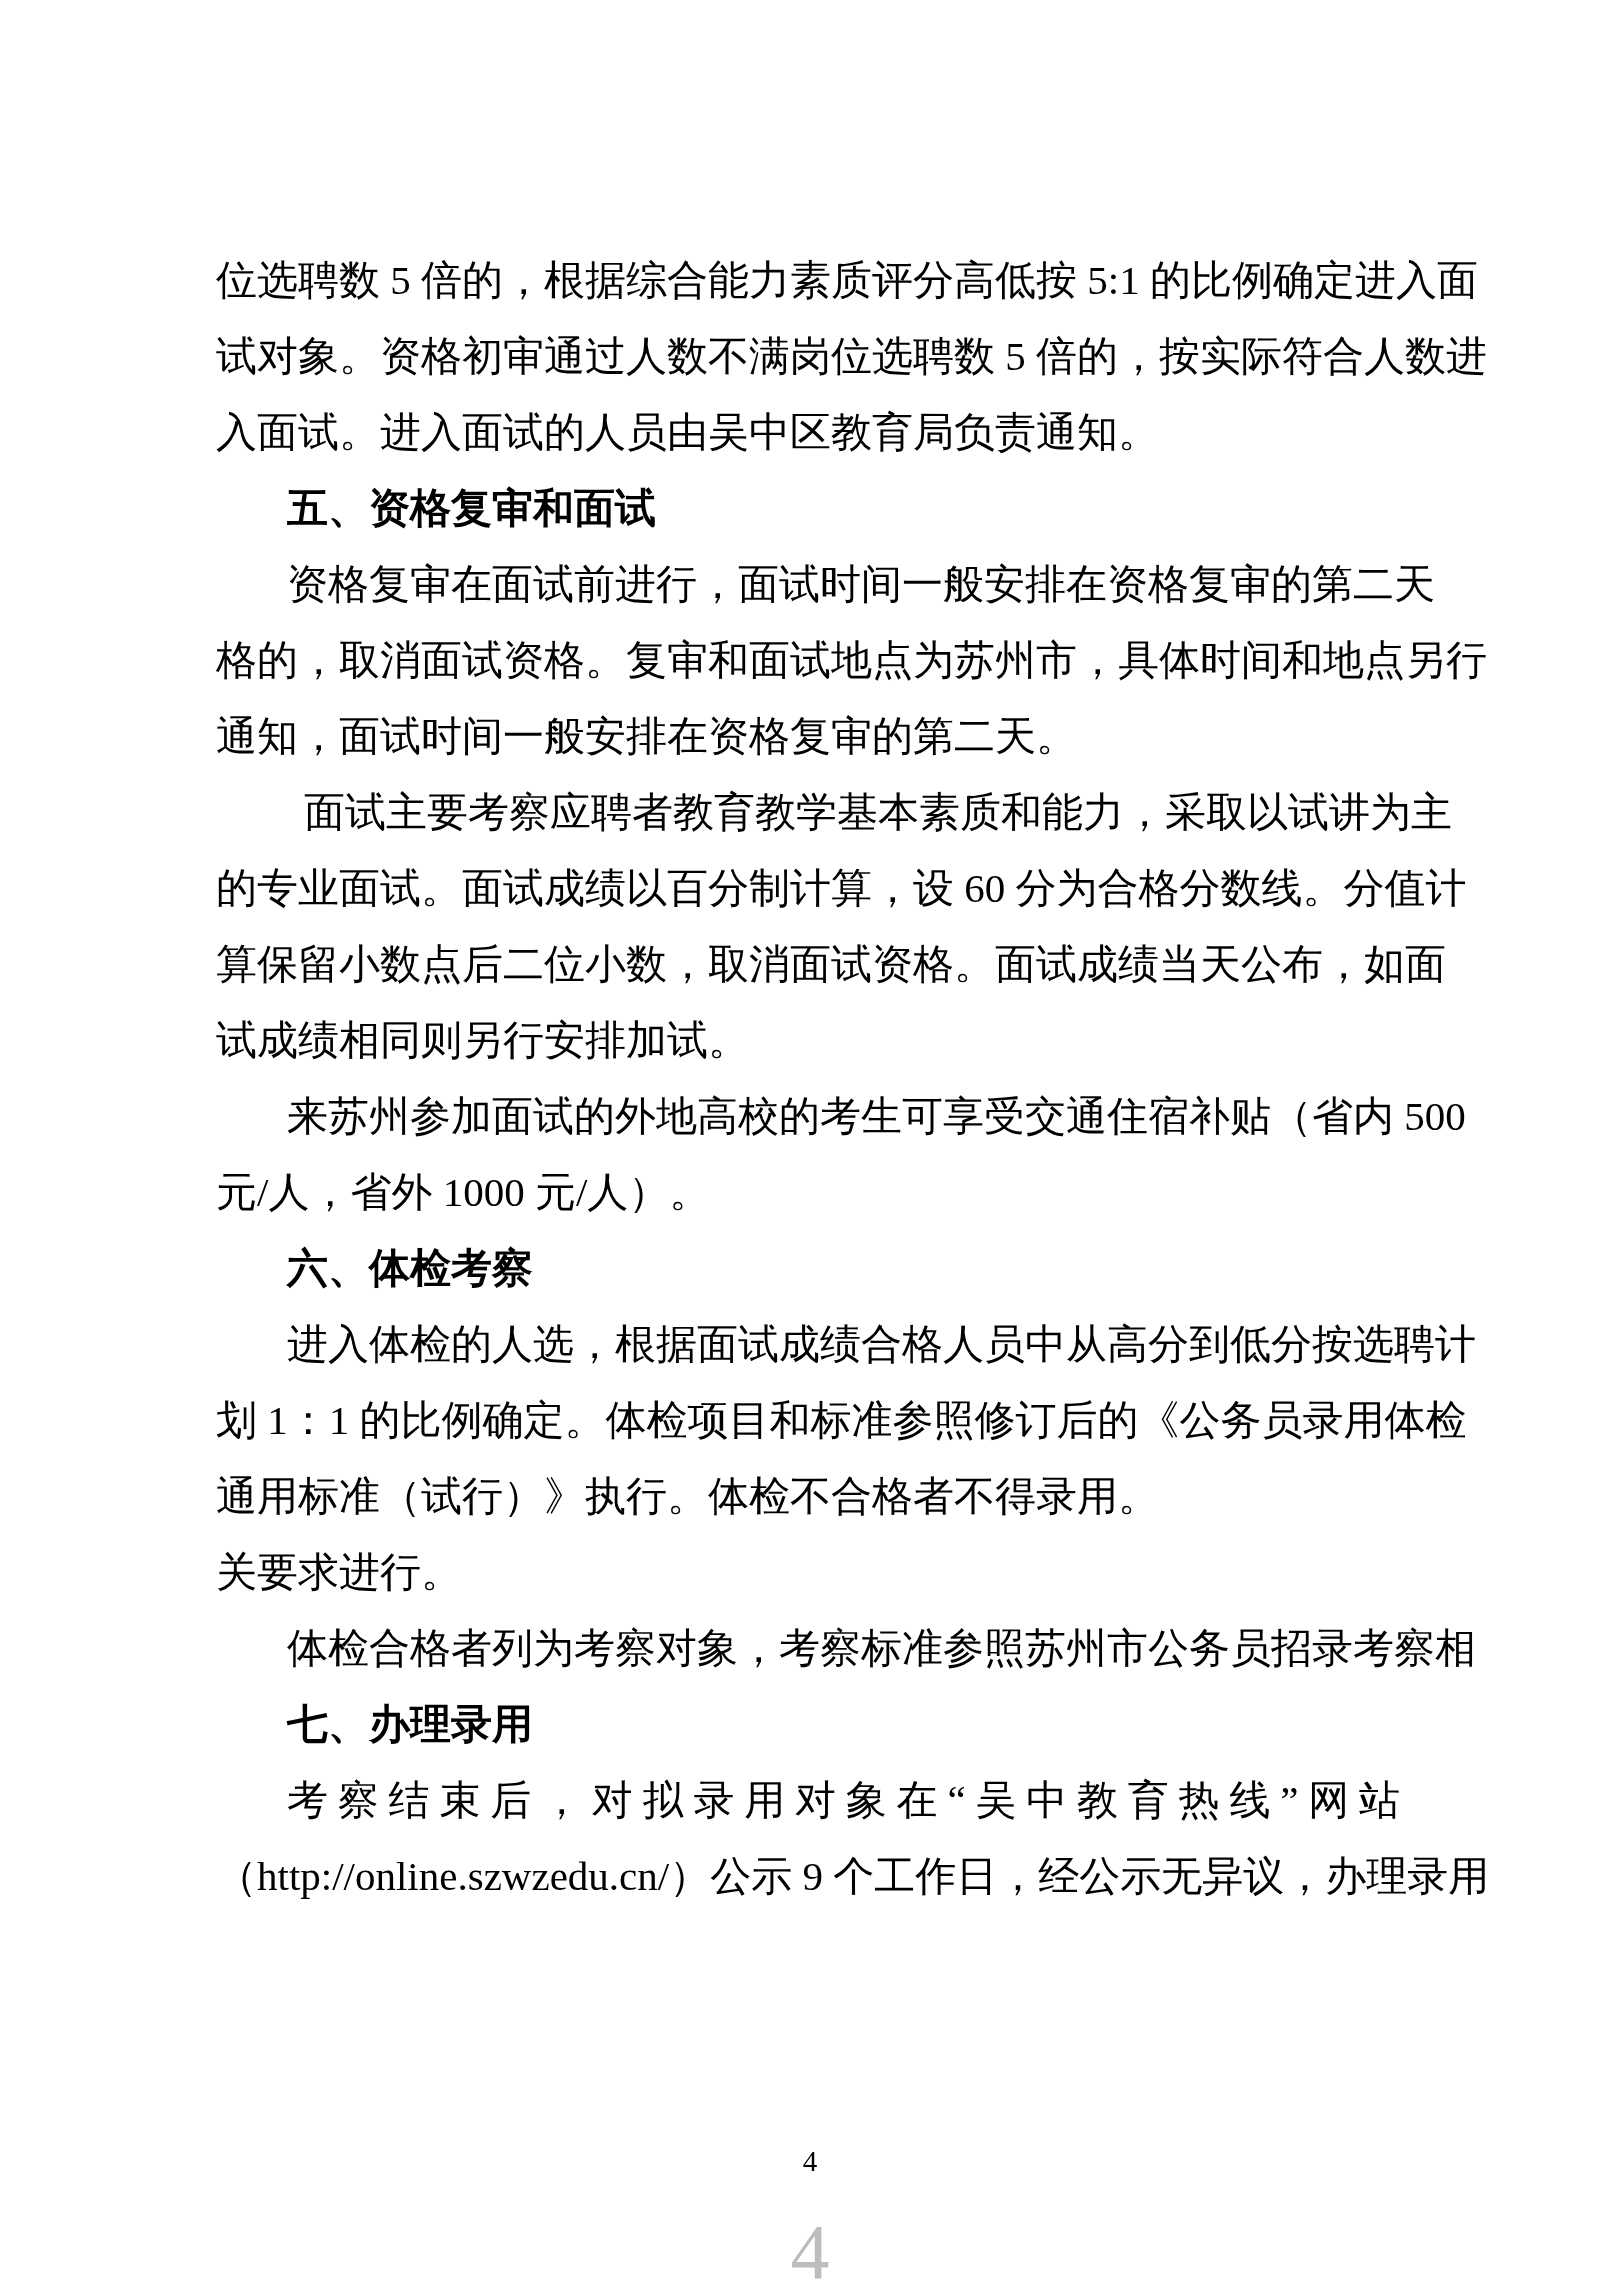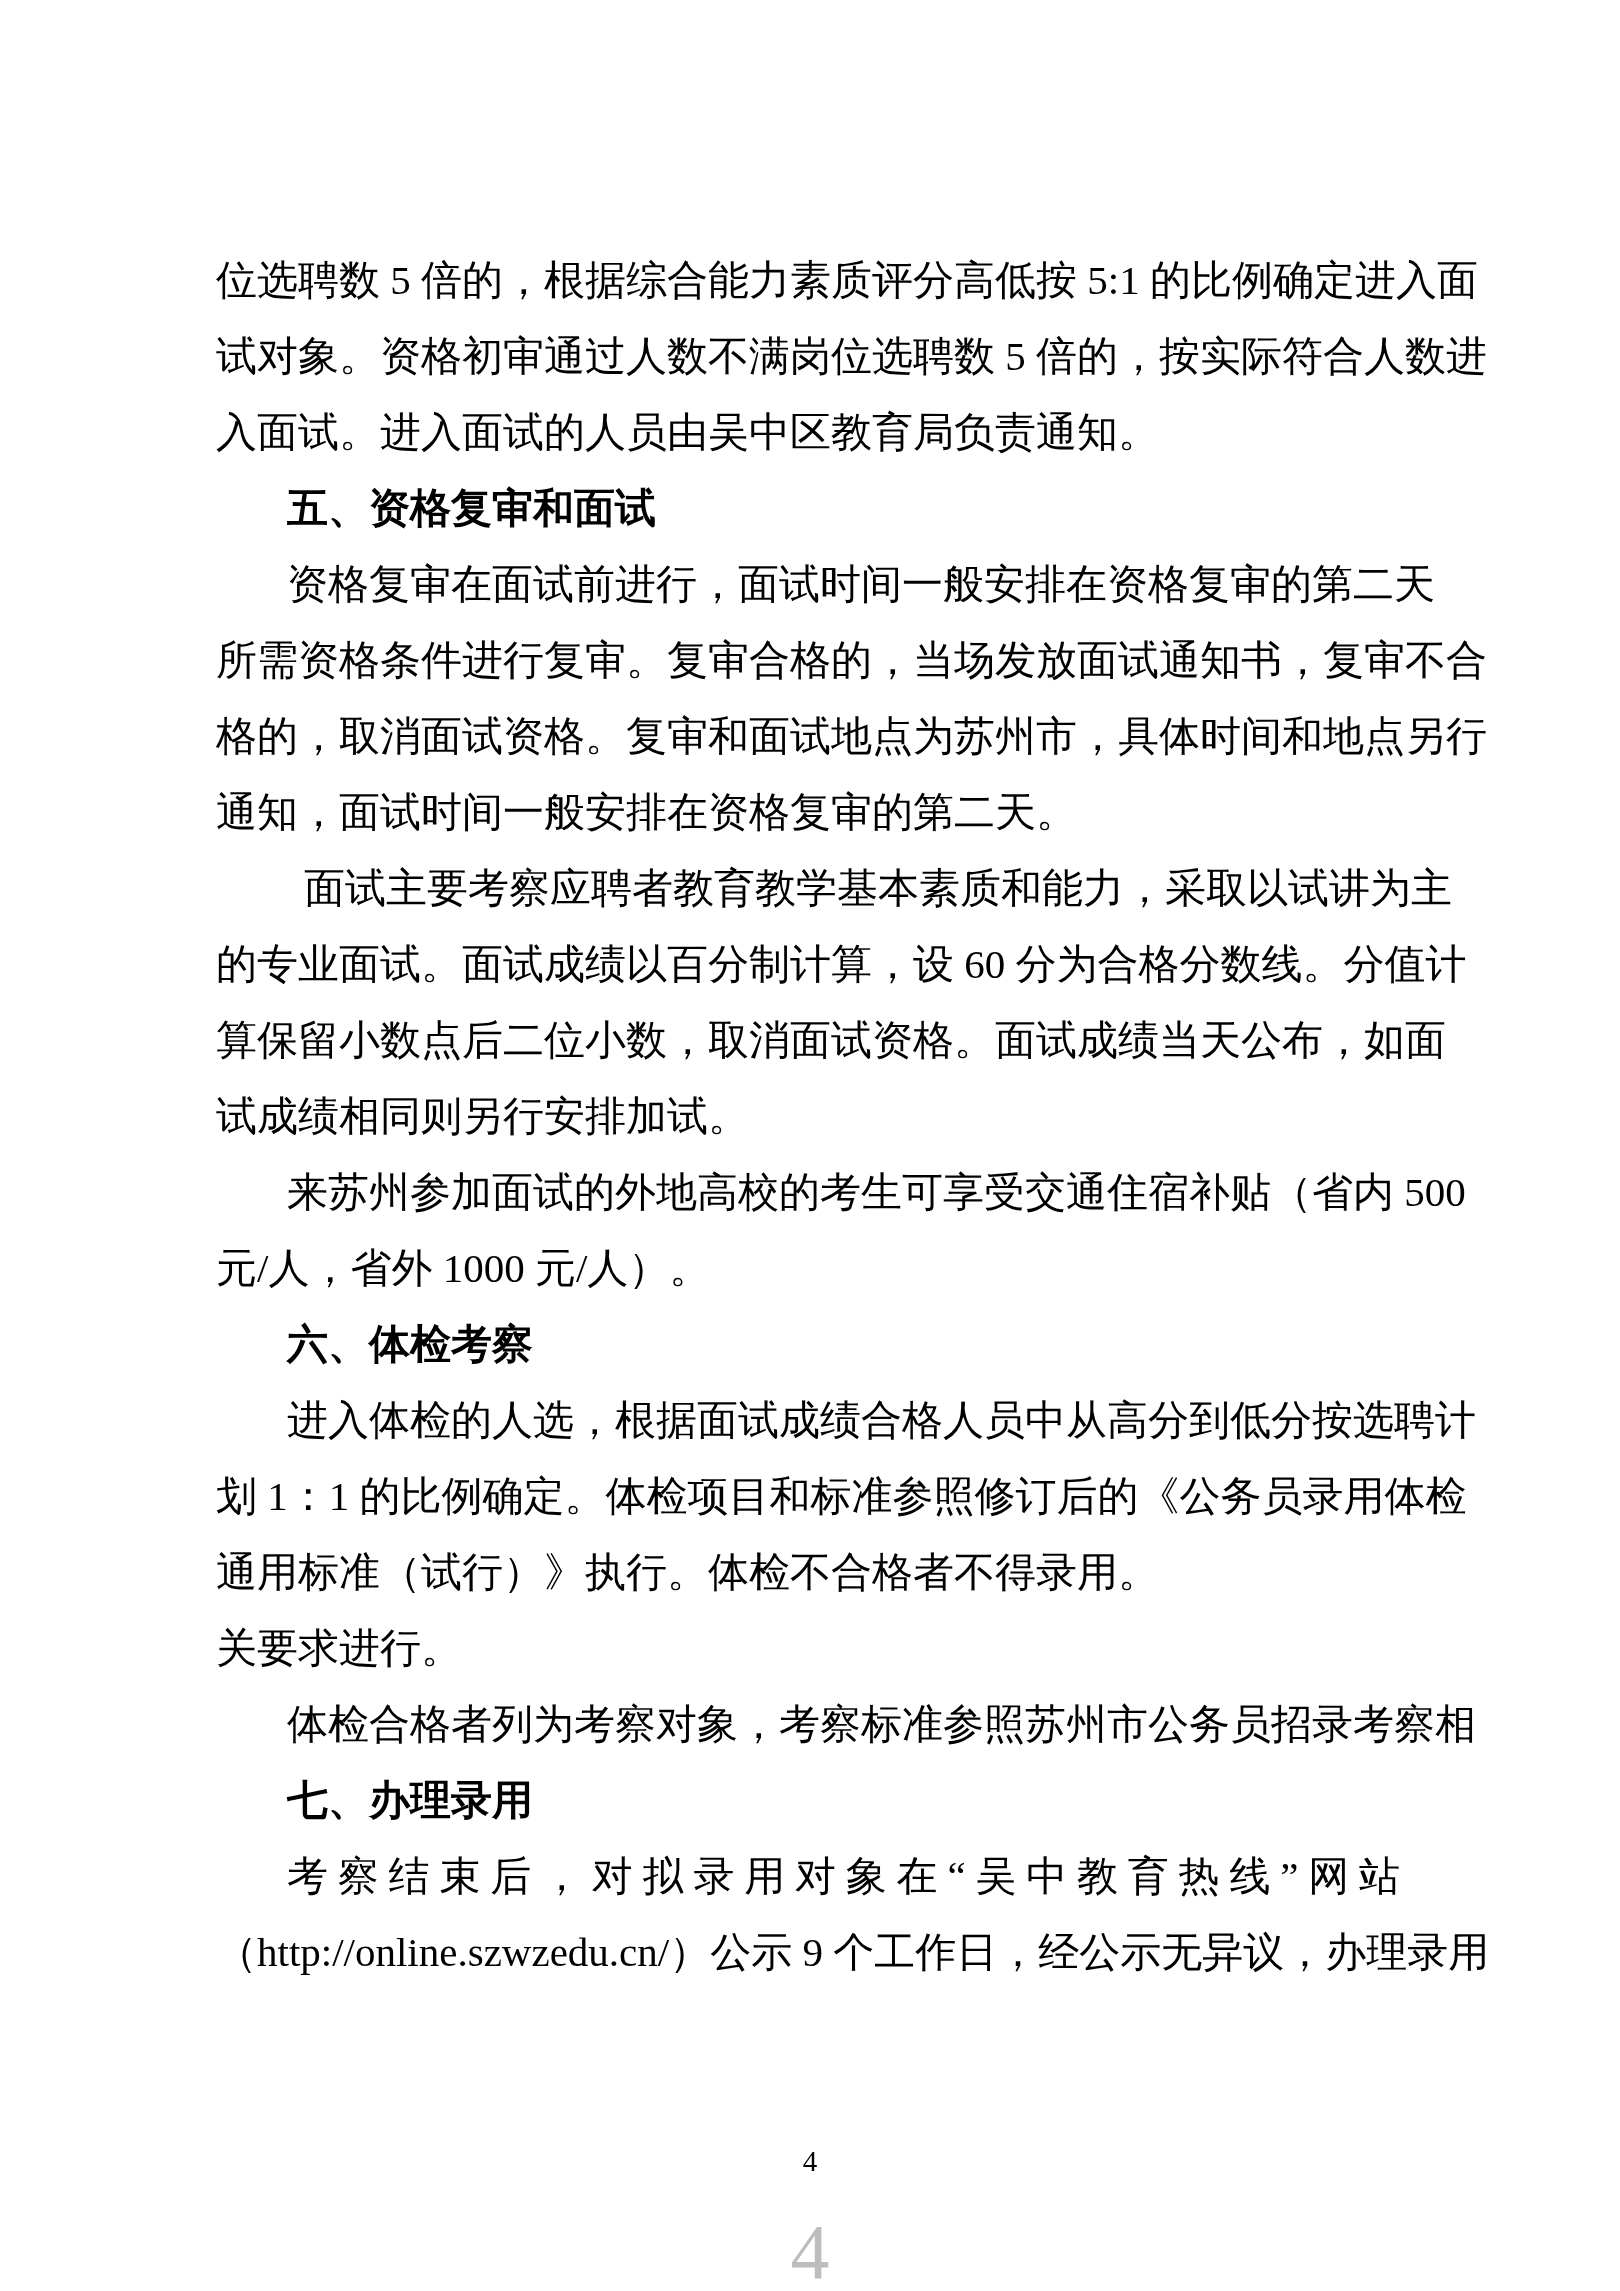--- a/index.html
+++ b/index.html
@@ -60,21 +60,20 @@
 </head>
 <body>
 
 <div class="page">
   <div class="content">
       <div class="line body indent-none">位选聘数 5 倍的，根据综合能力素质评分高低按 5:1 的比例确定进入面</div>
       <div class="line body indent-none">试对象。资格初审通过人数不满岗位选聘数 5 倍的，按实际符合人数进</div>
       <div class="line body indent-none">入面试。进入面试的人员由吴中区教育局负责通知。</div>
       <div class="line heading indent-first">五、资格复审和面试</div>
       <div class="line body indent-first">资格复审在面试前进行，面试时间一般安排在资格复审的第二天</div>
-      <div class="line body indent-none">所需资格条件进行复审。复审合格的，当场发放面试通知书，复审不合</div>
       <div class="line body indent-none">格的，取消面试资格。复审和面试地点为苏州市，具体时间和地点另行</div>
       <div class="line body indent-none">通知，面试时间一般安排在资格复审的第二天。</div>
       <div class="line body indent-deep">面试主要考察应聘者教育教学基本素质和能力，采取以试讲为主</div>
       <div class="line body indent-none">的专业面试。面试成绩以百分制计算，设 60 分为合格分数线。分值计</div>
       <div class="line body indent-none">算保留小数点后二位小数，取消面试资格。面试成绩当天公布，如面</div>
       <div class="line body indent-none">试成绩相同则另行安排加试。</div>
       <div class="line body indent-first">来苏州参加面试的外地高校的考生可享受交通住宿补贴（省内 500</div>
       <div class="line body indent-none">元/人，省外 1000 元/人）。</div>
       <div class="line heading indent-first">六、体检考察</div>
       <div class="line body indent-first">进入体检的人选，根据面试成绩合格人员中从高分到低分按选聘计</div>

